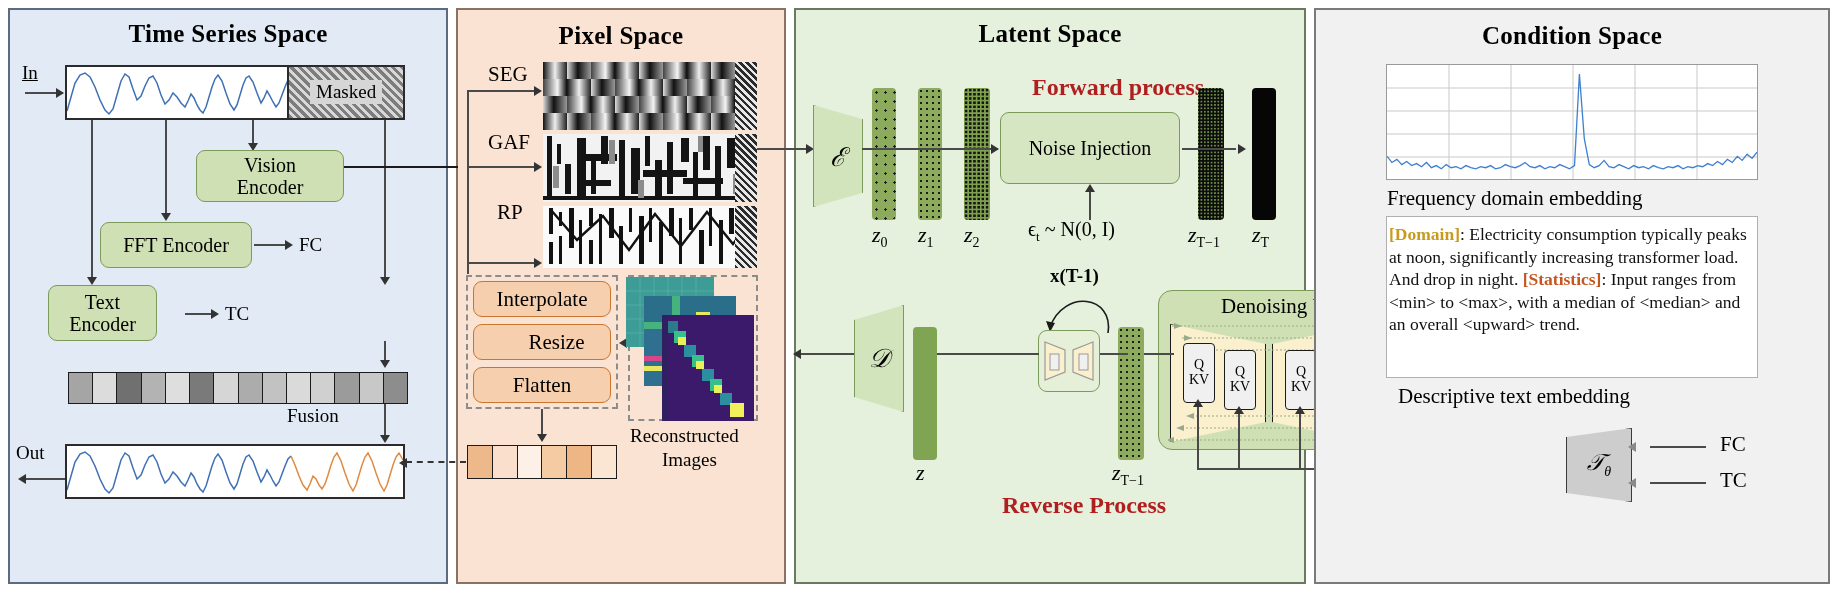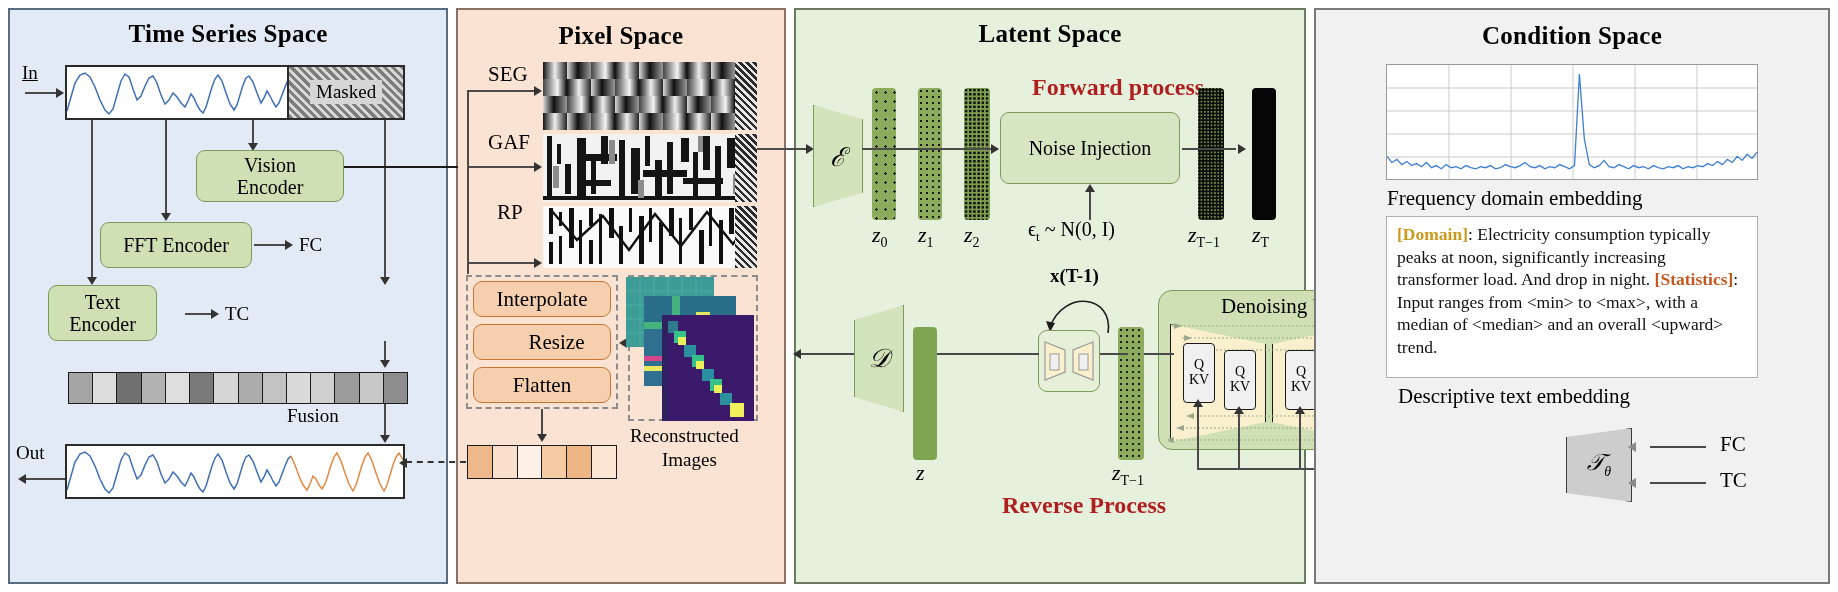--- a/index.html
+++ b/index.html
@@ -87,21 +87,21 @@
   .unet-L{clip-path:polygon(0% 0%,100% 17%,100% 83%,0% 100%);}
   .unet-R{clip-path:polygon(0% 17%,100% 0%,100% 100%,0% 83%);}
   .qkv{position:absolute;background:#f0f0f0;border:1.5px solid #1b1b1b;border-radius:4px;
      display:flex;flex-direction:column;align-items:center;justify-content:center;font-size:14px;line-height:1.05;}
 
   .redlbl{position:absolute;color:#b01f1f;font-weight:bold;font-size:24px;white-space:nowrap;}
 
   
   .chartbox{position:absolute;background:#fff;border:1.3px solid #9a9a9a;box-sizing:border-box;}
   .textbox{position:absolute;background:#fff;border:1.3px solid #b0b0b0;box-sizing:border-box;
-      font-size:17.5px;line-height:1.29;padding:6px 9px 4px 10px;color:#111;}
+      font-size:17.5px;line-height:1.29;padding:6px 9px 4px 2px;color:#111;}
   .kDomain{color:#c99a1e;font-weight:bold;}
   .kStats{color:#c4561f;font-weight:bold;}
   .graytrap{position:absolute;background:#cdcdcd;border:1.6px solid #3a3a3a;
      clip-path:polygon(0% 12%,100% 0%,100% 100%,0% 88%);display:flex;align-items:center;justify-content:center;}
 </style>
 </head>
 <body>
 
 <div id="stage">
 

